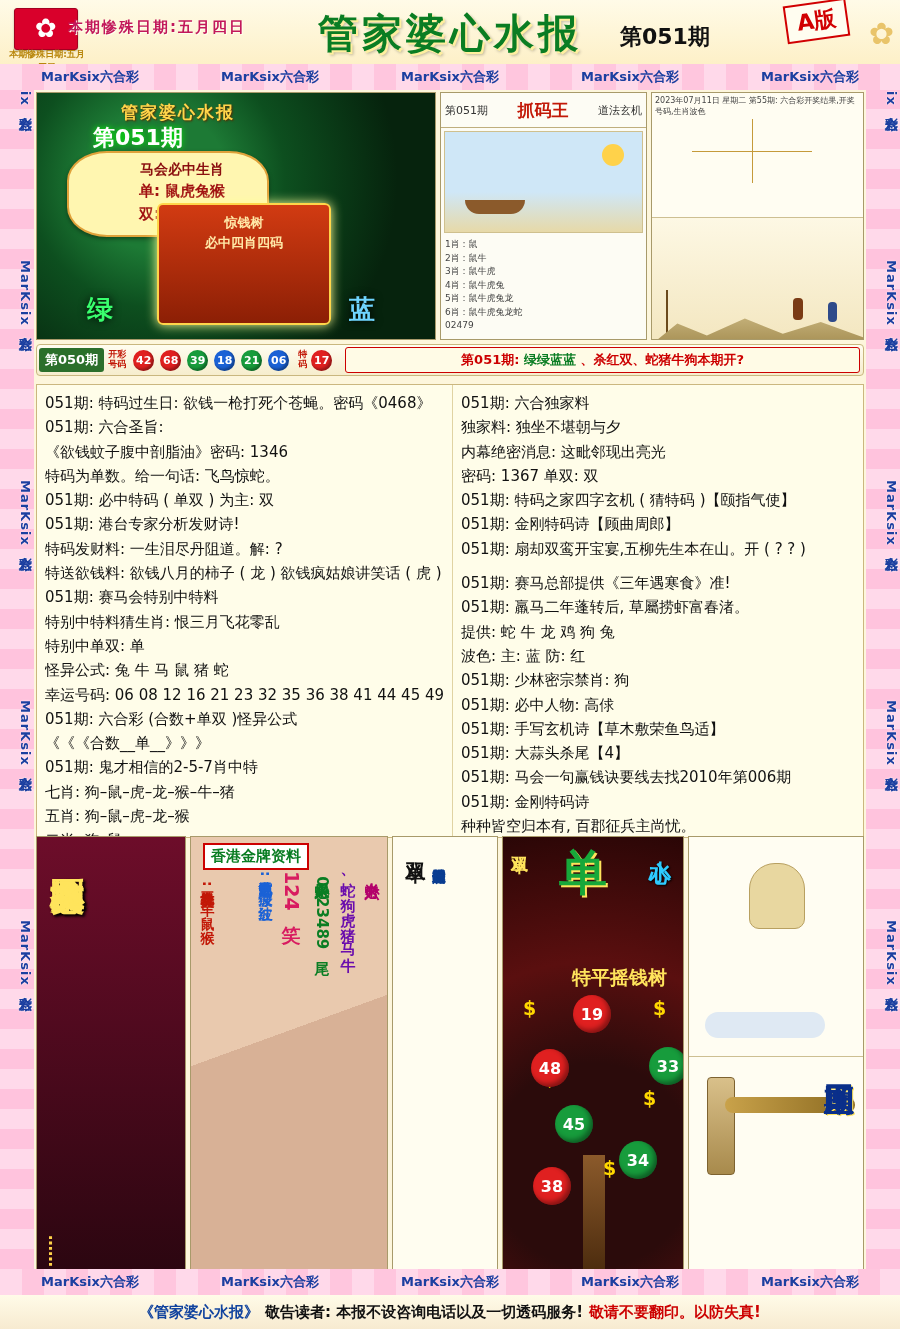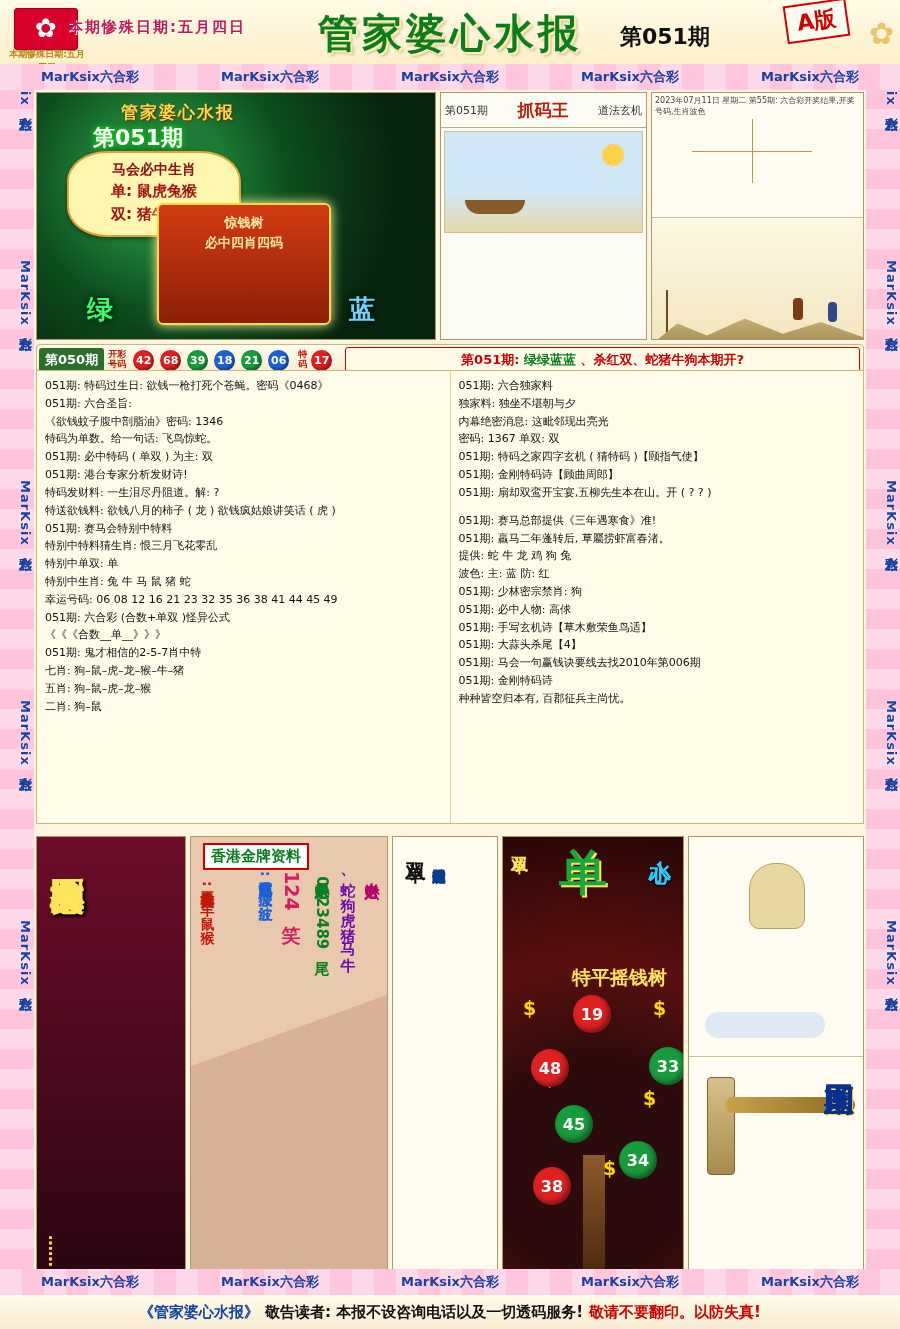--- a/index.html
+++ b/index.html
@@ -97,20 +97,21 @@
   }
   .p-badge{
     position:absolute;left:56px;top:30px;
     font-size:22px;font-weight:bold;color:#fff;
     text-shadow:0 0 6px #0f0;
   }
   .p-bubble{
     position:absolute;left:30px;top:58px;width:170px;height:82px;
     background:#fff6b0;border:2px solid #e0a23a;border-radius:40px/30px;
     box-shadow:0 2px 4px rgba(0,0,0,.4);
+    padding-left:28px;
   }
   .p-bubble div{
     text-align:center;font-size:15px;color:#a01010;font-weight:bold;
     line-height:1.5;
   }
   .p-bubble div:first-child{font-size:14px;color:#8b0f0f;padding-top:6px;}
   .p-title-gold{
     position:absolute;left:84px;top:8px;
     font-size:17px;font-weight:bold;color:#ffd54a;
     text-shadow:1px 1px 2px #5a2a00;letter-spacing:2px;
@@ -214,23 +215,23 @@
   }
   .rb-note{
     flex:1;margin-left:10px;margin-right:3px;
     border:1px solid #c00;background:#fffbe6;
     color:#c00;font-size:13px;font-weight:bold;
     text-align:center;padding:3px 0;border-radius:3px;white-space:nowrap;
   }
   .rb-note b{color:#0a7d23;}
   
   .body-box{
-    position:absolute;left:36px;right:36px;top:370px;height:452px;
+    position:absolute;left:36px;right:36px;top:384px;height:452px;
     background:#fffde9;border:1px solid #cbb77f;
-    display:flex;font-size:11px;color:#111;line-height:1.62;
+    display:flex;font-size:15px;color:#111;line-height:1.62;
   }
   .col{padding:6px 8px;}
   .col-l{width:50%;border-right:1px solid #e0d3a2;}
   .col-r{width:50%;}
   .col p{margin:0;white-space:nowrap;overflow:hidden;}
   .col p.gap{height:10px;}
   
   .bottom{
     position:absolute;left:36px;right:36px;top:836px;height:440px;
     display:flex;gap:4px;
@@ -386,20 +387,29 @@
 
     <div class="panel panel-mid">
       <div class="mid-top">
         <span>第051期</span>
         <span class="mid-big">抓码王</span>
         <span>道法玄机</span>
       </div>
       <div class="mid-pic">
         <span class="sun"></span>
         <span class="boat"></span>
+      </div>
+      <div class="mid-rows">
+        <div>1肖  : 鼠</div>
+        <div>2肖  : 鼠牛</div>
+        <div>3肖  : 鼠牛虎</div>
+        <div>4肖  : 鼠牛虎兔</div>
+        <div>5肖  : 鼠牛虎兔龙</div>
+        <div>6肖  : 鼠牛虎兔龙蛇</div>
+        <div>02479</div>
       </div>
     </div>
 
     <div class="panel panel-right">
       <div class="pr-top">
         <div>2023年07月11日 星期二 第55期: 六合彩开奖结果,开奖号码,生肖波色</div>
         <div class="pr-cross"></div>
       </div>
       <div class="pr-bot">
         <div class="tree"></div>
@@ -434,21 +444,21 @@
       <p>051期: 六合圣旨:</p>
       <p>《欲钱蚊子腹中剖脂油》密码: 1346</p>
       <p>特码为单数。给一句话: 飞鸟惊蛇。</p>
       <p>051期: 必中特码 ( 单双 ) 为主: 双</p>
       <p>051期: 港台专家分析发财诗!</p>
       <p>特码发财料: 一生泪尽丹阻道。解: ?</p>
       <p>特送欲钱料: 欲钱八月的柿子 ( 龙 ) 欲钱疯姑娘讲笑话 ( 虎 )</p>
       <p>051期: 赛马会特别中特料</p>
       <p>特别中特料猜生肖: 恨三月飞花零乱</p>
       <p>特别中单双: 单</p>
-      <p>特别中生肖: 兔 牛 马 鼠 猪 蛇</p>
+      <p>怪异公式: 兔 牛 马 鼠 猪 蛇</p>
       <p>幸运号码: 06 08 12 16 21 23 32 35 36 38 41 44 45 49</p>
       <p>051期: 六合彩 (合数+单双 )怪异公式</p>
       <p>《《《合数__单__》》》</p>
       <p>051期: 鬼才相信的2-5-7肖中特</p>
       <p>七肖: 狗–鼠–虎–龙–猴–牛–猪</p>
       <p>五肖: 狗–鼠–虎–龙–猴</p>
       <p>二肖: 狗–鼠</p>
     </div>
     <div class="col col-r">
       <p>051期: 六合独家料</p>

